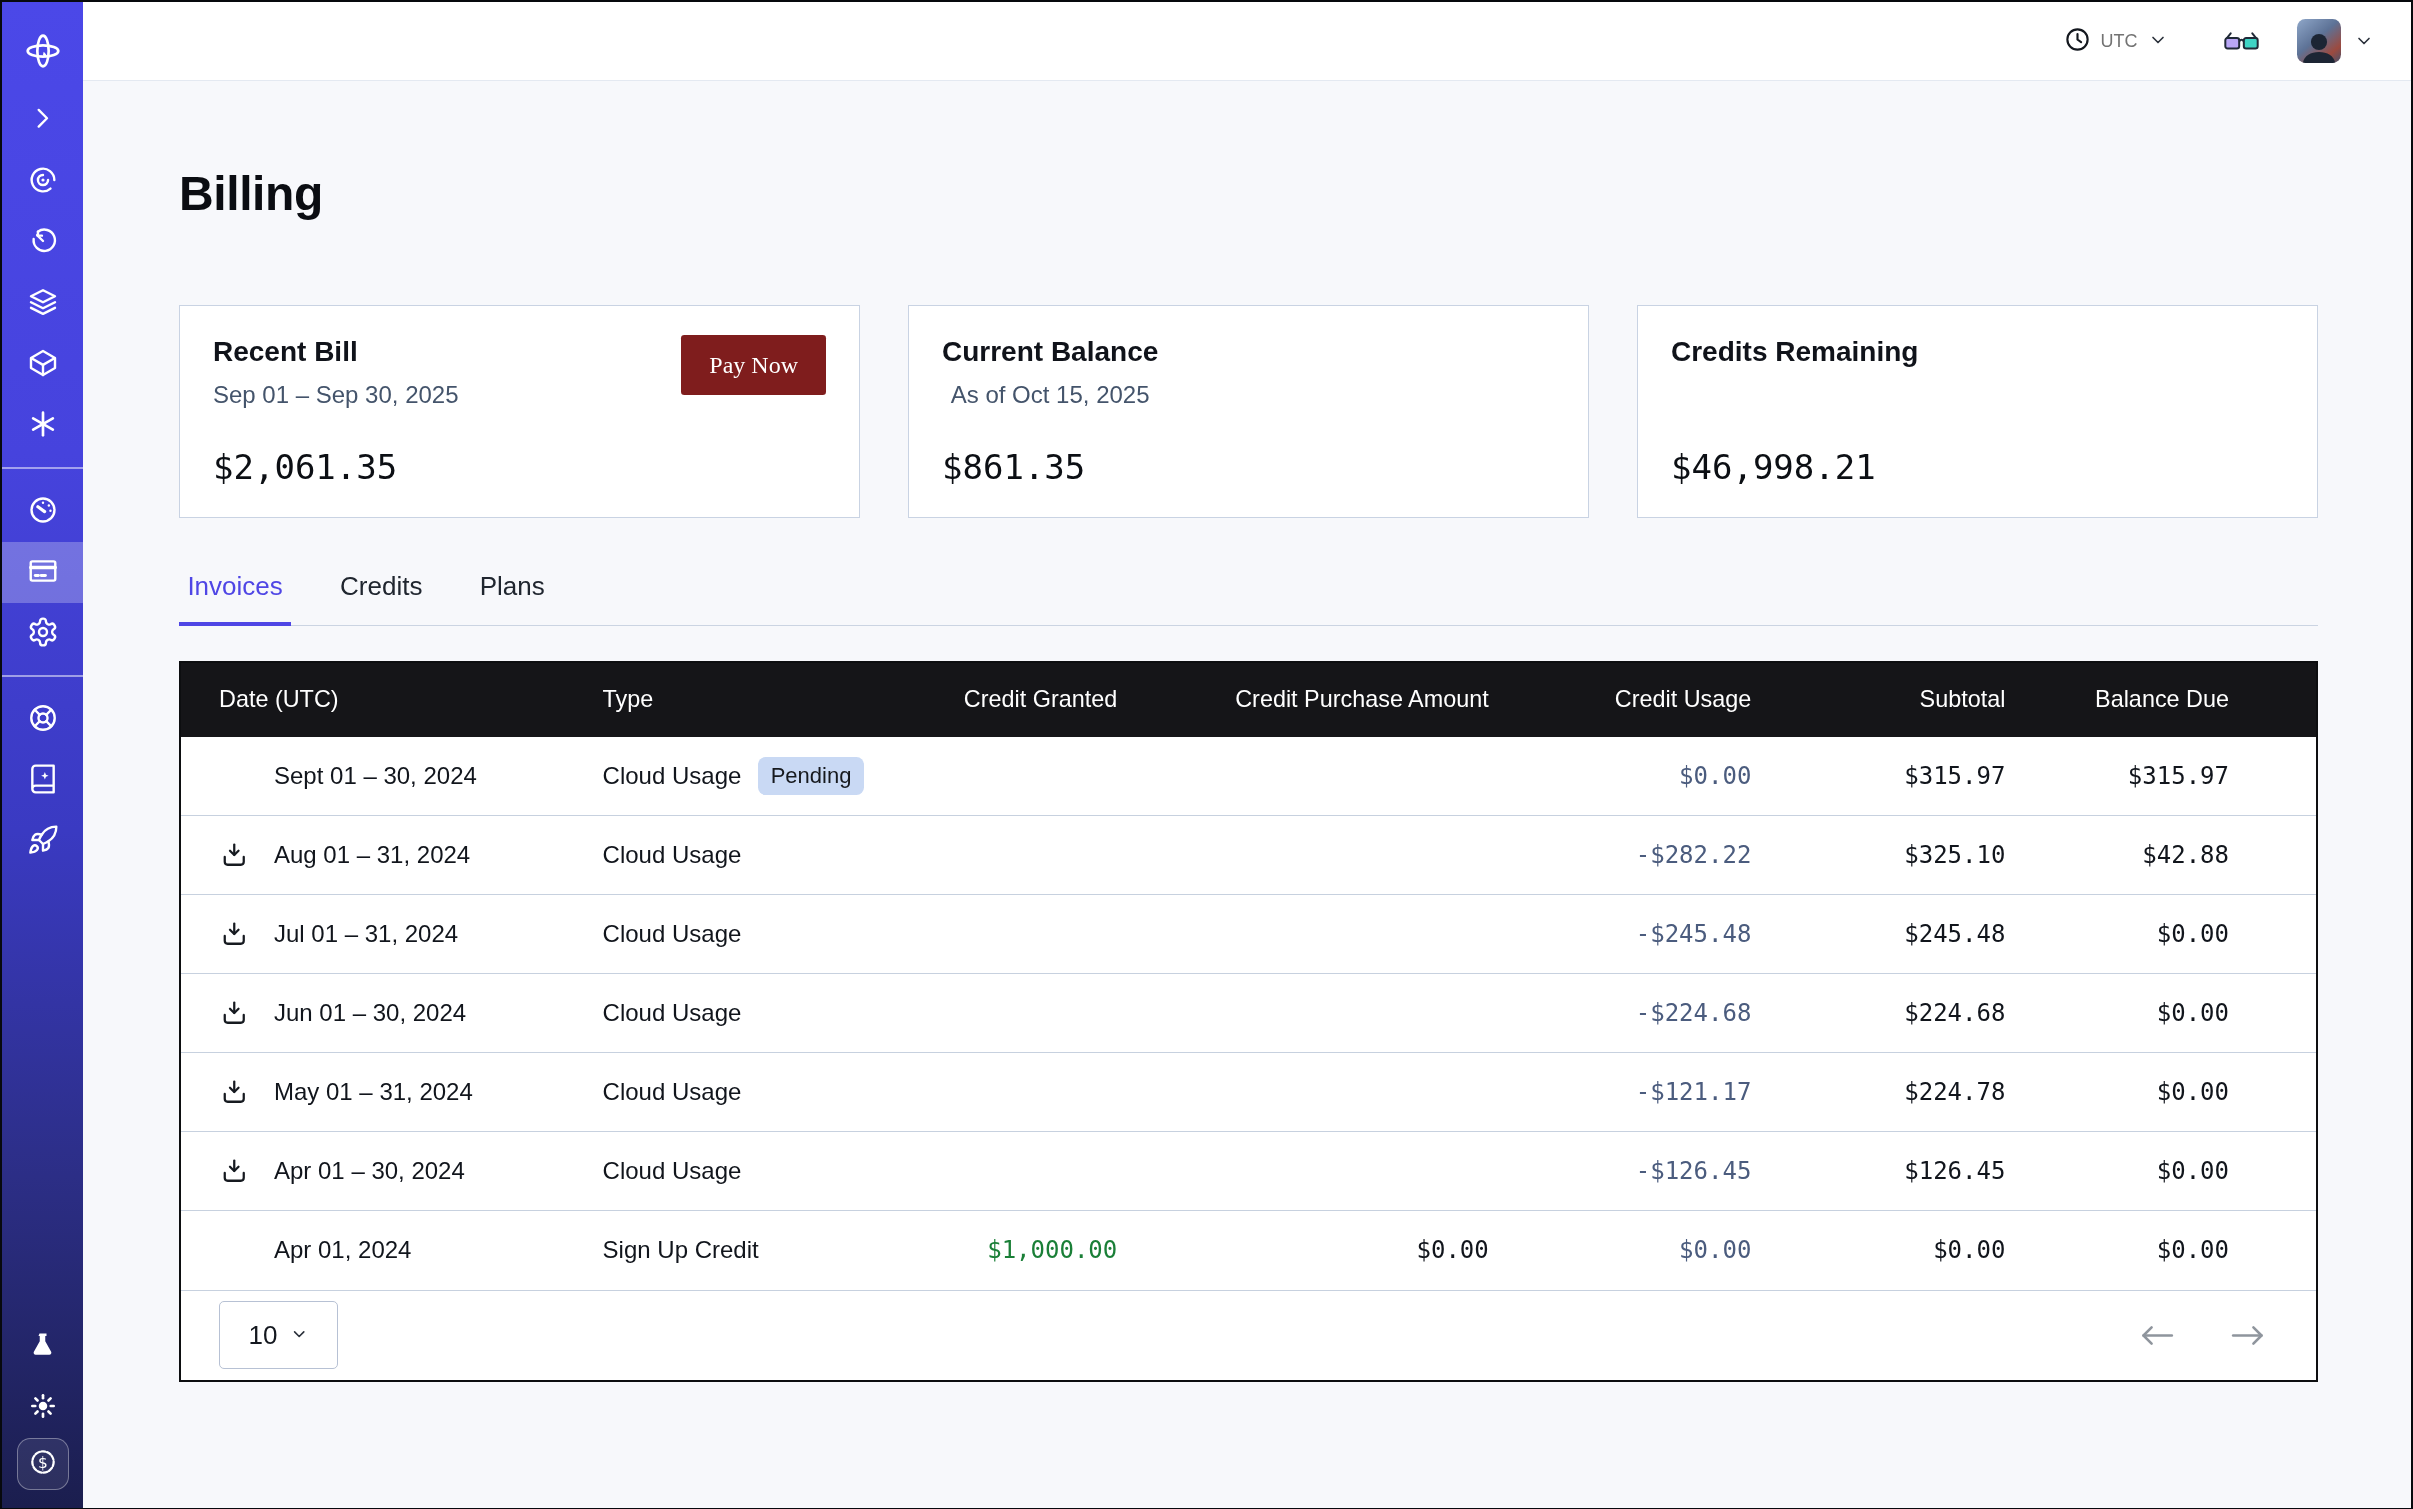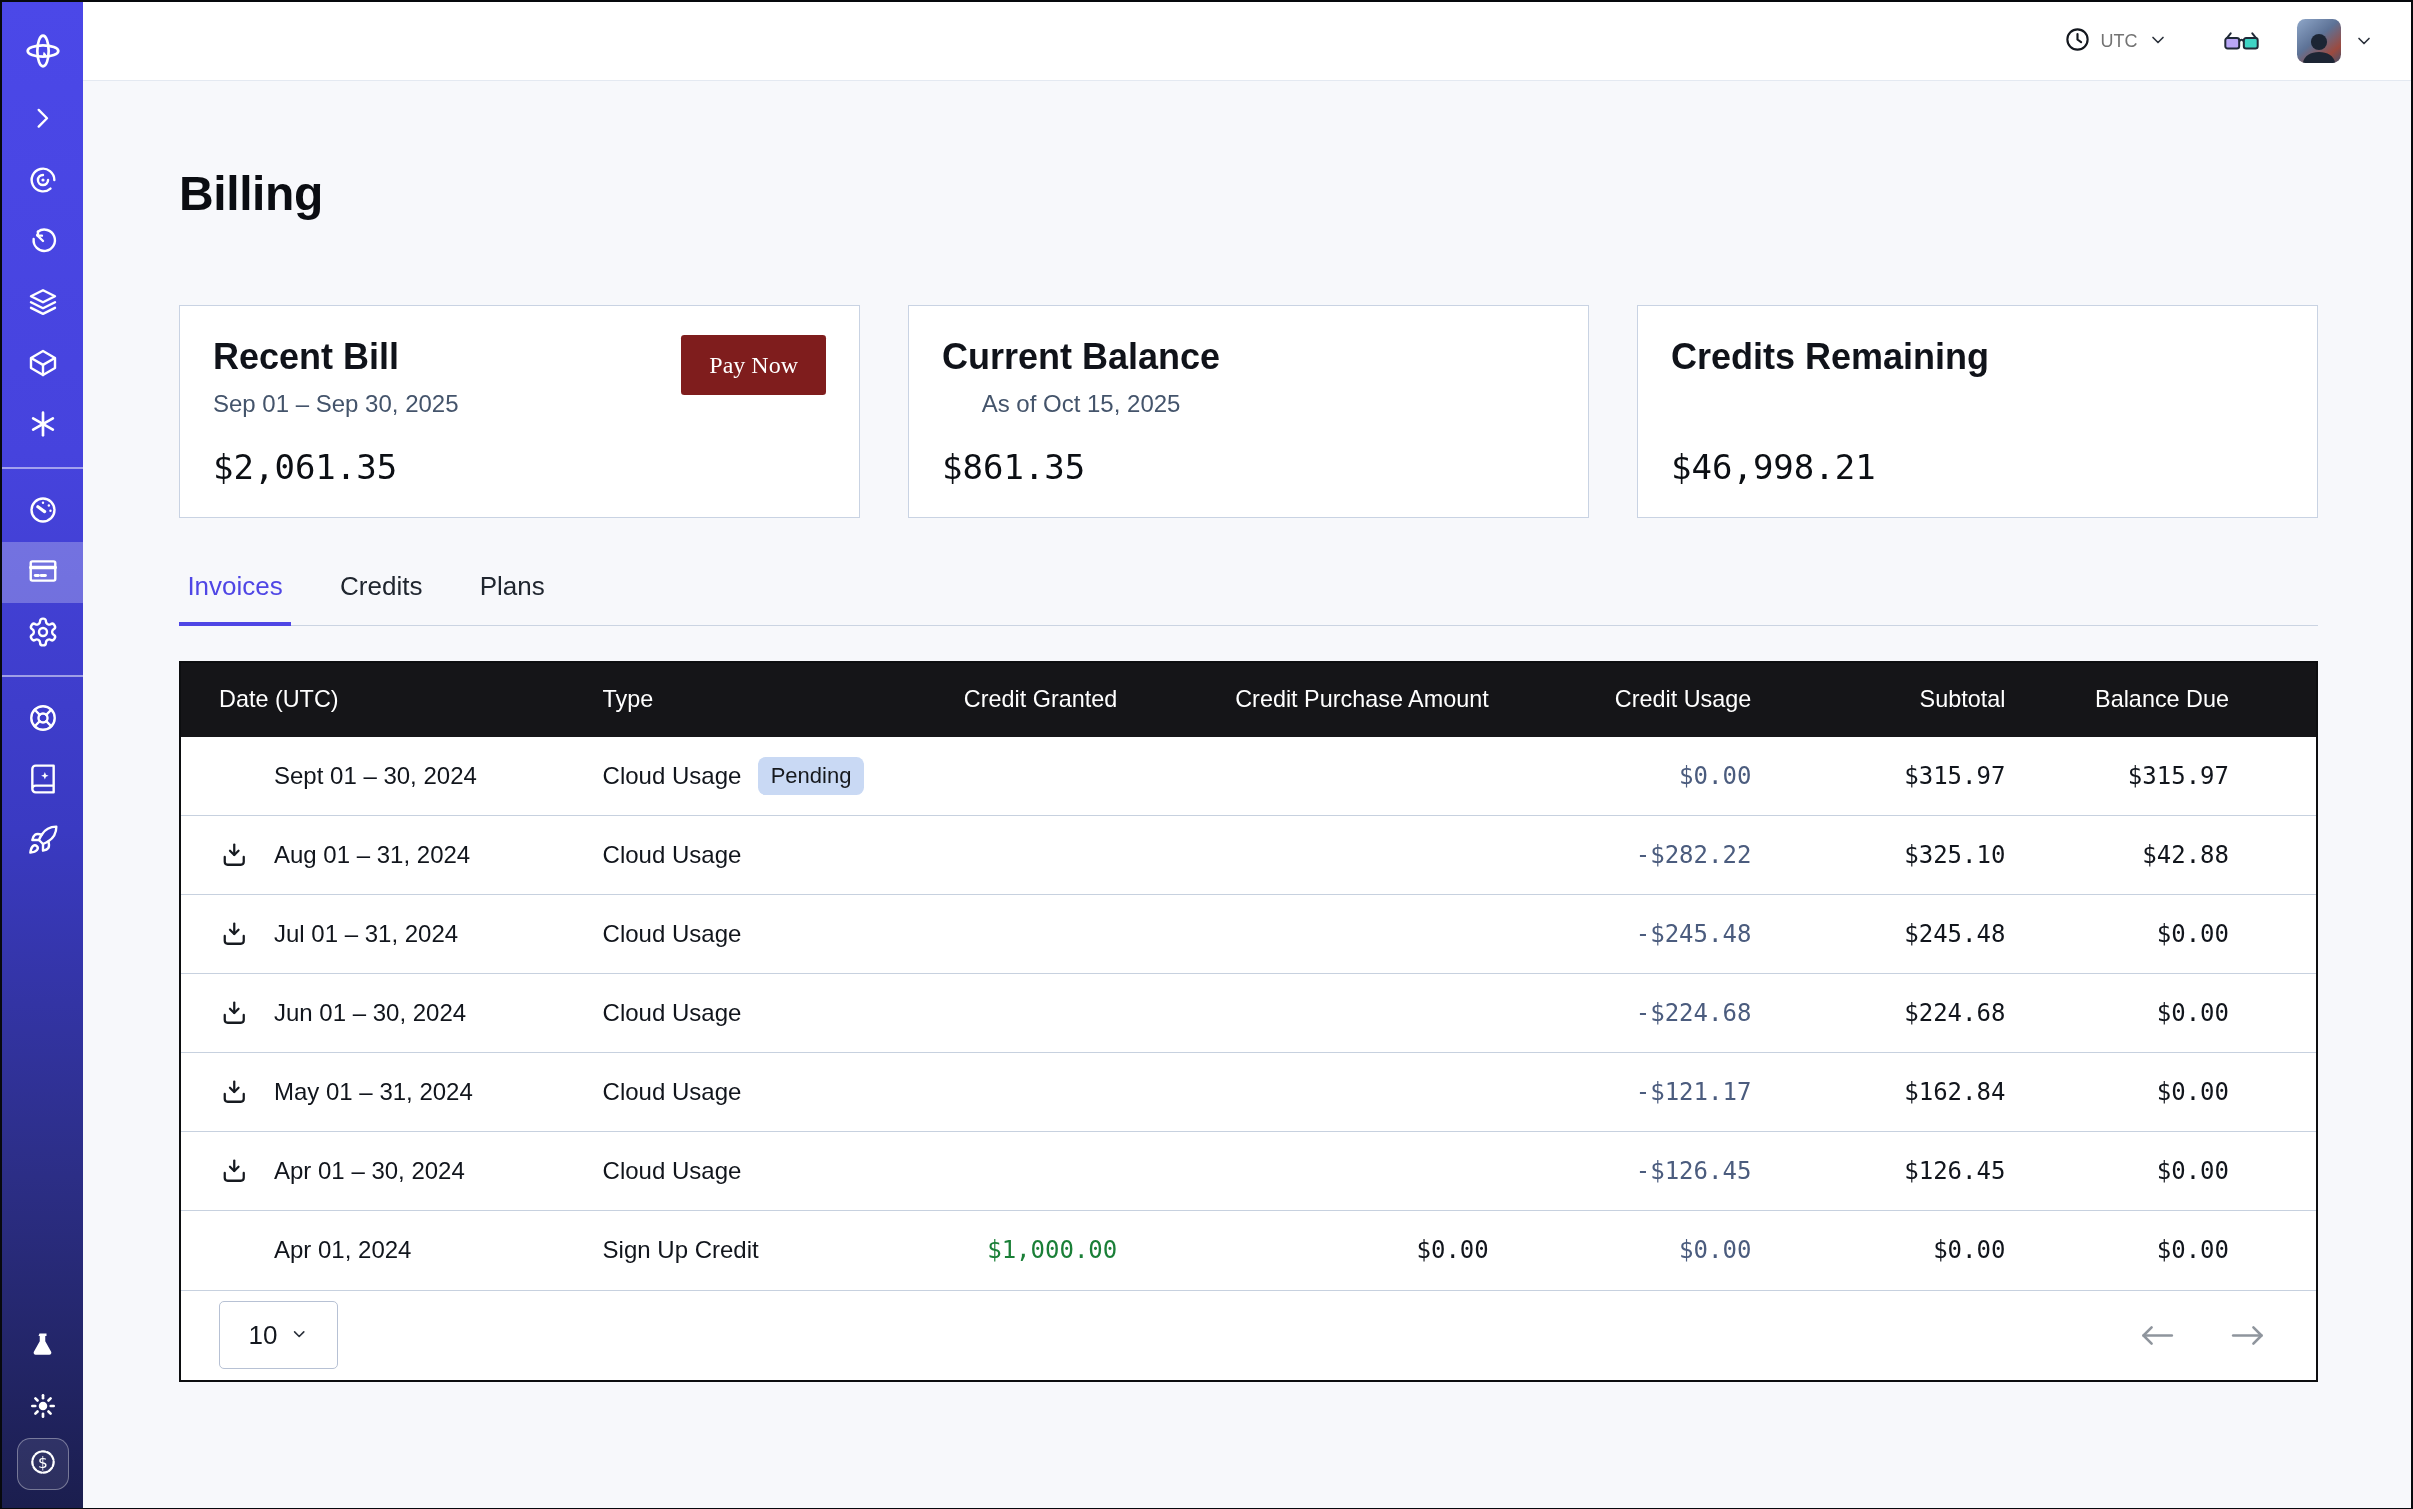--- a/index.html
+++ b/index.html
@@ -32,21 +32,21 @@
   .avatar{width:44px;height:44px;border-radius:8.4px;overflow:hidden;cursor:pointer;
     background:linear-gradient(140deg,#8fa7c9 0%,#5d7296 45%,#9c4a3f 78%,#44536f 100%);position:relative;}
   .avatar svg{position:absolute;bottom:-3.3px;left:0;}
   .user-chevron{margin-left:13.4px;display:flex;cursor:pointer;}
   .content{flex:1;padding:0 93px 0 96px;overflow:hidden;}
   .page-title{margin:85px 0 0;font-size:48px;font-weight:600;color:#0b0d12;letter-spacing:-0.4px;line-height:1.15;}
   
   .cards{display:flex;gap:48px;margin-top:84px;}
   .card{flex:1;height:213px;background:#fff;border:1.7px solid #c9d3e3;padding:28.5px 33px 30px;display:flex;flex-direction:column;}
   .card-top{display:flex;justify-content:space-between;align-items:flex-start;}
-  .card-title{font-size:36px;font-weight:600;color:#10131a;line-height:1.2;}
+  .card-title{font-size:28px;font-weight:600;color:#10131a;line-height:1.2;}
   .card-sub{margin-top:12.6px;font-size:24px;color:#44546b;text-align:center;}
   .card-amount{margin-top:auto;font-family:"DejaVu Sans Mono",monospace;font-size:34px;color:#0c0f14;}
   .paynow{background:#7f1d1d;color:#fff;border:none;border-radius:3.3px;font-size:24px;font-weight:500;
     padding:16px 28px;cursor:pointer;font-family:Liberation Serif, serif;line-height:1.2;}
   
   .tabs{margin-top:53px;border-bottom:1.7px solid #cbd4e2;display:flex;gap:12px;}
   .tab{font-size:26px;color:#20262f;padding:0 8.4px 20px;margin-right:28.5px;margin-bottom:-1.7px;
     border-bottom:4.2px solid transparent;cursor:pointer;line-height:1.2;}
   .tab.active{color:#4f46e5;border-bottom-color:#4f46e5;font-weight:500;}
   
@@ -462,21 +462,21 @@
                   </div>
                 </td>
               <td>
                   <div class="type-cell">
                     <span>Cloud Usage</span>
                   </div>
                 </td>
               <td class="num"></td>
               <td class="num"></td>
               <td class="num usage">-$121.17</td>
-              <td class="num">$162.84</td>
+              <td class="num">$224.78</td>
               <td class="num last">$0.00</td>
             </tr>
             <tr>
               <td>
                   <div class="date-cell">
                     <span class="icon-slot">
                       <span class="dl">
                         <svg width="28.5" height="28.5" viewBox="0 0 24 24" fill="none" stroke="#161a20" stroke-width="1.9" stroke-linecap="round" stroke-linejoin="round">
                           <path d="M12 3v8.6"></path>
                           <path d="m8.4 8.2 3.6 3.6 3.6-3.6"></path>

